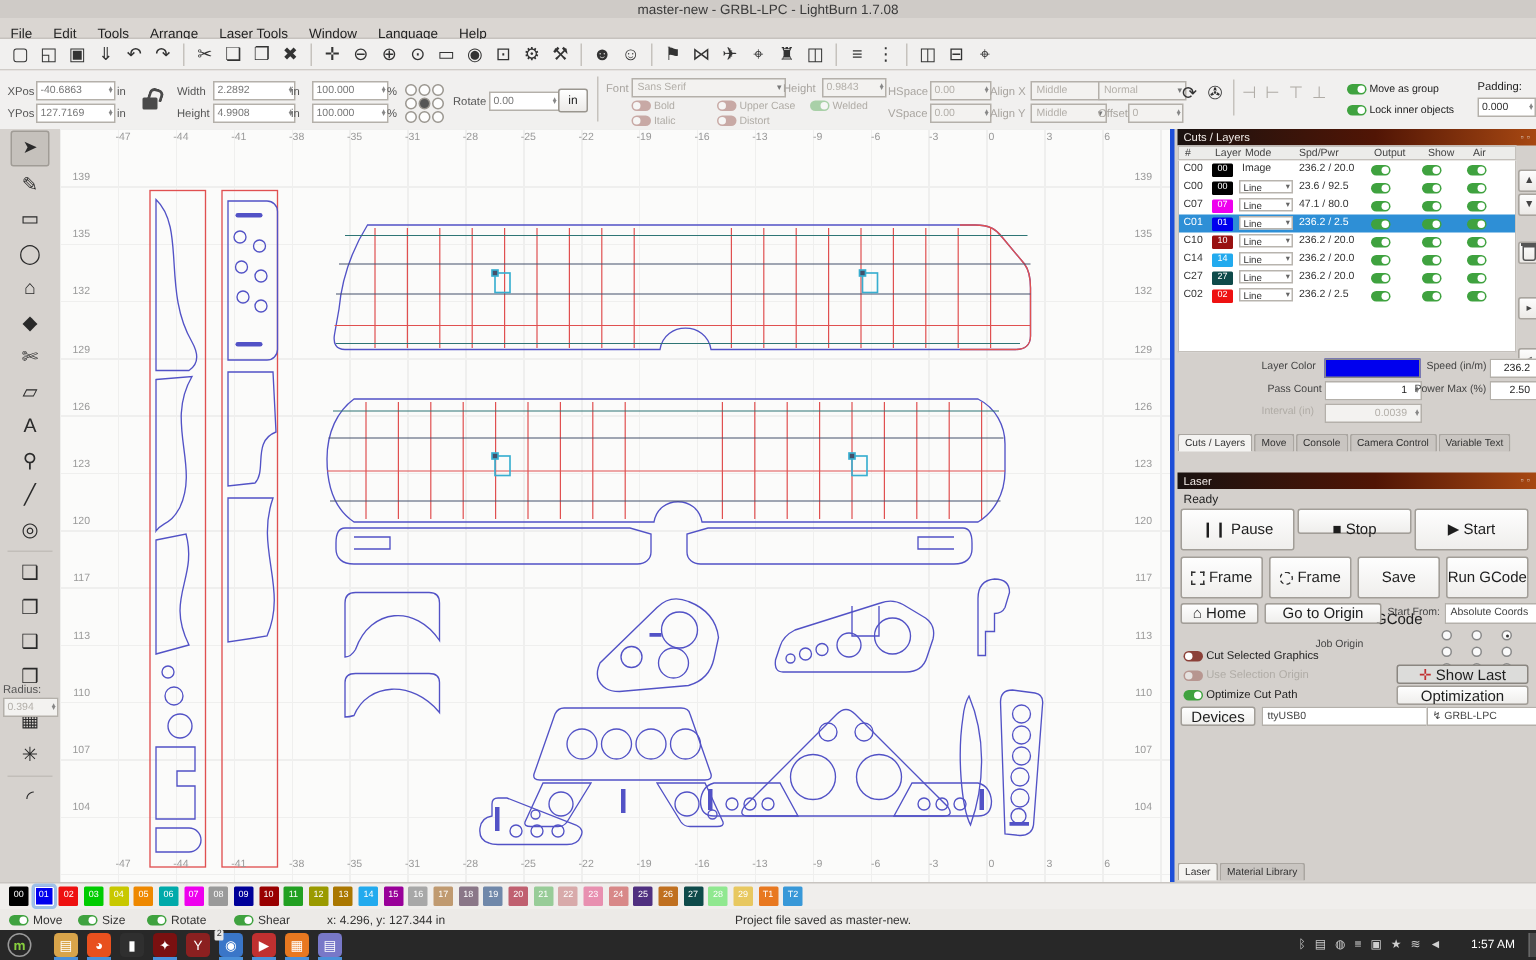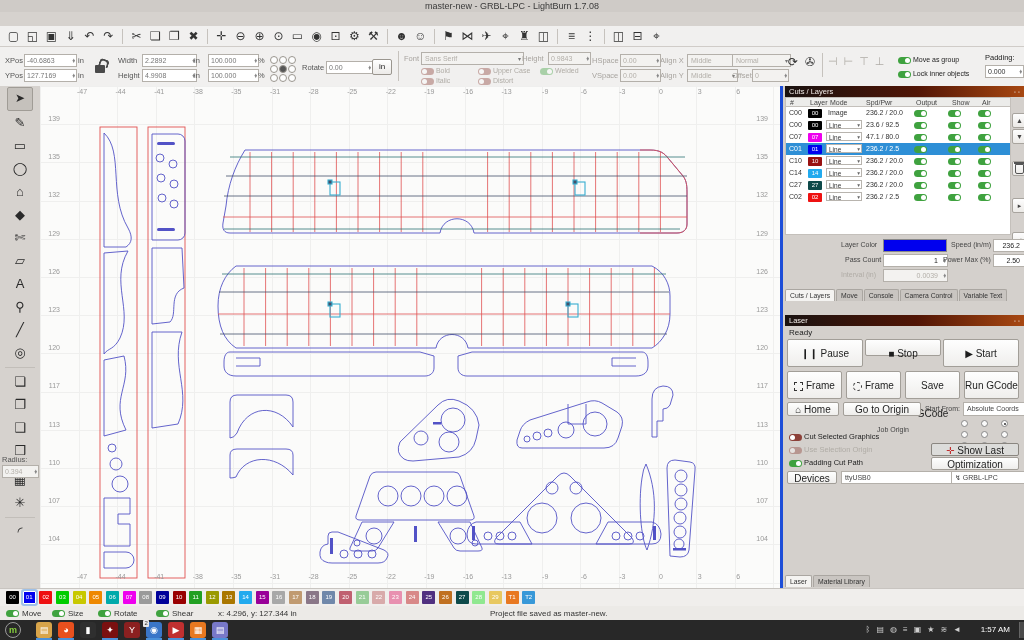--- a/index.html
+++ b/index.html
@@ -112,20 +112,21 @@
   #mintbtn{position:absolute;left:5px;top:2px;width:16px;height:16px;border-radius:50%;border:1px solid #9a9a9a;
            box-sizing:border-box;color:#87cf3e;font-size:9px;font-weight:bold;text-align:center;line-height:14px;}
 </style>
 </head>
 <body>
 
 <div id="app" style="--cblue: #5252c6; --cred: #e05050; --cteal: #2e7575; --cslate: #44506a; --ccyan: #38aed0;">
 
   <div class="abs" id="titlebar">master-new - GRBL-LPC - LightBurn 1.7.08</div>
 
+  <div class="abs" id="menubar"><span class="menu-item"><u>F</u>ile</span><span class="menu-item"><u>E</u>dit</span><span class="menu-item"><u>T</u>ools</span><span class="menu-item"><u>A</u>rrange</span><span class="menu-item"><u>L</u>aser Tools</span><span class="menu-item"><u>W</u>indow</span><span class="menu-item"><u>L</u>anguage</span><span class="menu-item"><u>H</u>elp</span></div>
 
   <div class="abs" id="toolbar1">
       <span class="tb-ico">▢</span>
       <span class="tb-ico">◱</span>
       <span class="tb-ico">▣</span>
       <span class="tb-ico">⇓</span>
       <span class="tb-ico">↶</span>
       <span class="tb-ico">↷</span>
       <span class="tb-sep"></span>
       <span class="tb-ico">✂</span>
@@ -626,21 +627,21 @@
         <div class="rad" style="left: 178px; top: 345px;"></div>
         <div class="rad" style="left: 198px; top: 345px;"></div>
         <div class="rad" style="left: 218px; top: 345px;"></div>
         <div class="rad" style="left: 178px; top: 356px;"></div>
         <div class="rad" style="left: 198px; top: 356px;"></div>
         <div class="rad" style="left: 218px; top: 356px;"></div>
       </div>
 
     <div class="tgl-row" style="left:6px;top:346px;color:#222;font-size:7.5px"><span class="sw off"></span> <span>Cut Selected Graphics</span></div>
     <div class="tgl-row dis" style="left:6px;top:359px;font-size:7.5px"><span class="sw off dis"></span> <span>Use Selection Origin</span></div>
-    <div class="tgl-row" style="left:6px;top:372px;color:#222;font-size:7.5px"><span class="sw"></span> <span>Padding Cut Path</span></div>
+    <div class="tgl-row" style="left:6px;top:372px;color:#222;font-size:7.5px"><span class="sw"></span> <span>Optimize Cut Path</span></div>
 
     <div class="btn" style="left:148px;top:357px;width:88px;height:13px;line-height:13px;background:#dcdcda;border-color:#8a8680"><span style="color:#c03030">✛</span> <span>Show Last Position</span></div>
     <div class="btn" style="left:148px;top:371px;width:88px;height:13px;line-height:13px">Optimization Settings</div>
 
     <div class="btn" style="left:4px;top:385px;width:50px;height:13px;line-height:13px">Devices</div>
     <div class="dd" style="left:58px;top:385px;width:106px;height:11px">ttyUSB0</div>
     <div class="dd" style="left:168px;top:385px;width:68px;height:11px"><span>↯</span> <span>GRBL-LPC</span></div>
 
     <div class="abs" id="bottomtabs" style="left:2px;top:484px;width:240px;height:14px"><span class="tab active">Laser</span><span class="tab">Material Library</span></div>
   </div>

